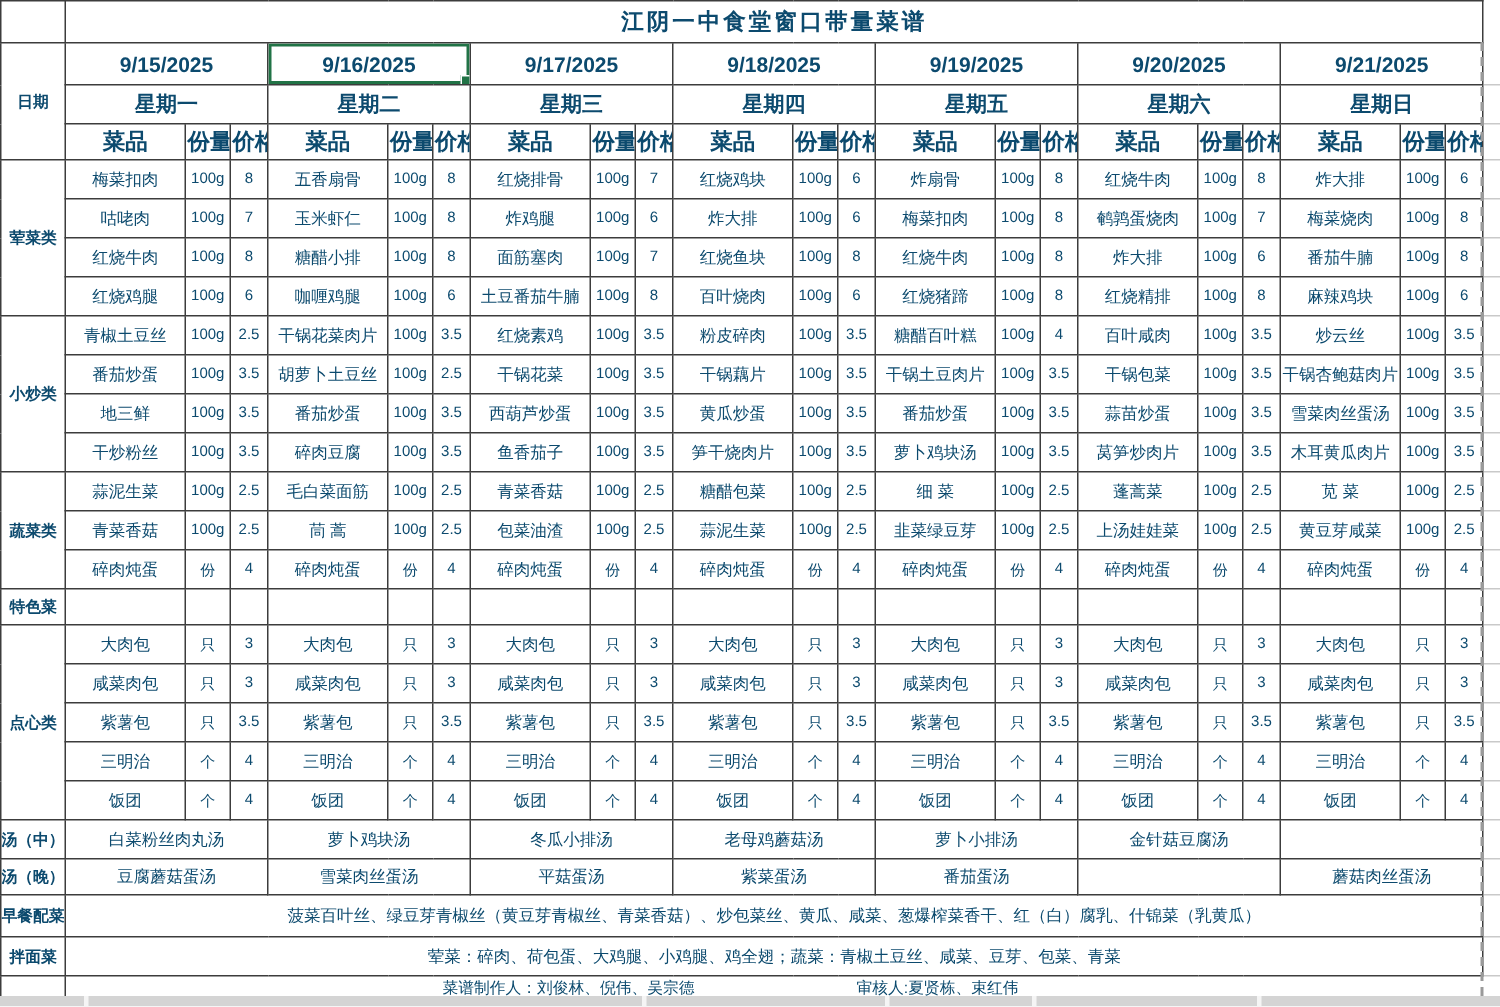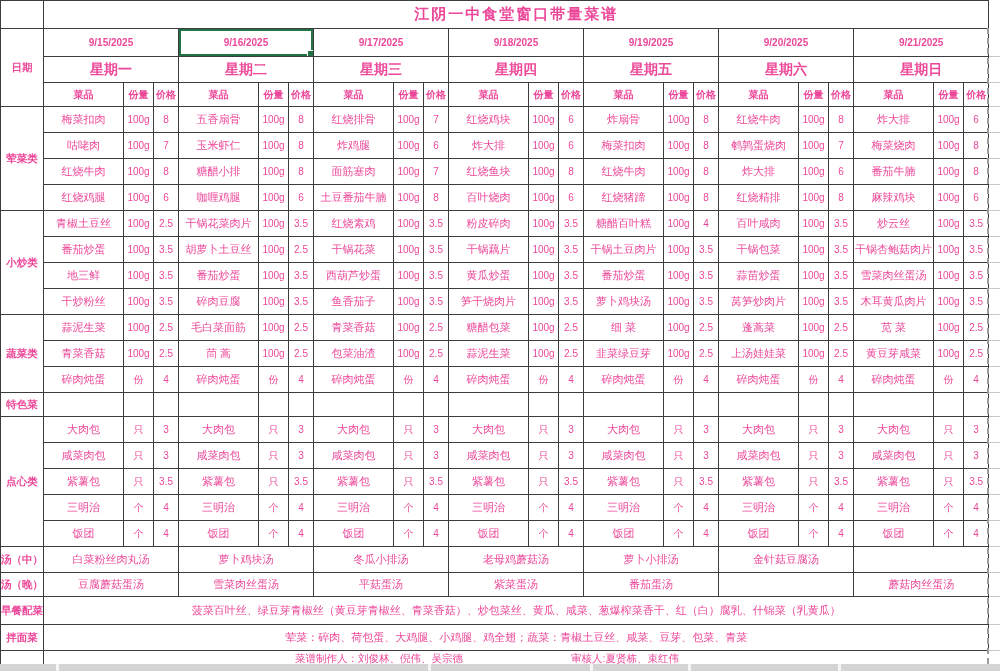--- a/index.html
+++ b/index.html
@@ -1,35 +1,35 @@
 <!DOCTYPE html>
 <html style="--sel: #217346;"><head>
 <meta charset="utf-8">
 <style>
   * { margin:0; padding:0; box-sizing:border-box; }
   html,body { background:#fff; }
   #sheet {
     position:relative; width:1000px; height:671px; overflow:hidden;
-    background:#fff; font-family:"Liberation Sans", sans-serif; color:#ec4899;
+    background:#fff; font-family:"Liberation Sans", sans-serif; color:#0c4a6e;
   }
   table { border-collapse:collapse; table-layout:fixed; width:1000px; }
   td, th { border:1px solid #3c3c3c; text-align:center; vertical-align:middle;
            overflow:hidden; white-space:nowrap; padding:0 1px; }
   th { font-weight:bold; }
   td.filler { border:none; border-bottom:1px solid #c9c9c9; }
   tr.h-title td.filler { border-bottom:none; }
   .h-title { height:28px; } .h-date { height:28px; } .h-week { height:26px; }
   .h-sub { height:24px; }   .h-std { height:26px; }  .h-spec { height:24px; }
   .h-soup1 { height:26px;padding-left:24px; } .h-soup2 { height:24px;margin-top:45px; }
   .h-break { height:28px; } .h-mix { height:26px; }  .h-foot { height:14px; }
   .title-cell { font-size:15px; font-weight:bold; letter-spacing:2px; }
   .label-col { font-size:10.5px; font-weight:bold; padding:0; }
-  .date-cell { font-size:10px; font-weight:bold; font-family:"Liberation Sans",sans-serif; }
+  .date-cell { font-size:14px; font-weight:bold; font-family:"Liberation Sans",sans-serif; }
   .week-cell { font-size:14px; font-weight:bold; }
-  .sub-cell  { font-size:10px; font-weight:bold; }
+  .sub-cell  { font-size:15px; font-weight:bold; }
   .dish { font-size:11px; }
   .num  { font-size:10px; }
   .soup { font-size:11px; }
   .wide-text { font-size:11px; }
   .footer-cell { border:none; border-left:1px solid #3c3c3c; position:relative;
                  text-align:left; font-size:10.5px; }
   .footer-cell .maker { position:absolute; left:251px; top:1px; }
   .footer-cell .reviewer { position:absolute; left:527px; top:1px; }
   td.corner { border-bottom:1px solid #3c3c3c; }
   tr.h-foot td { border-bottom:none; }

